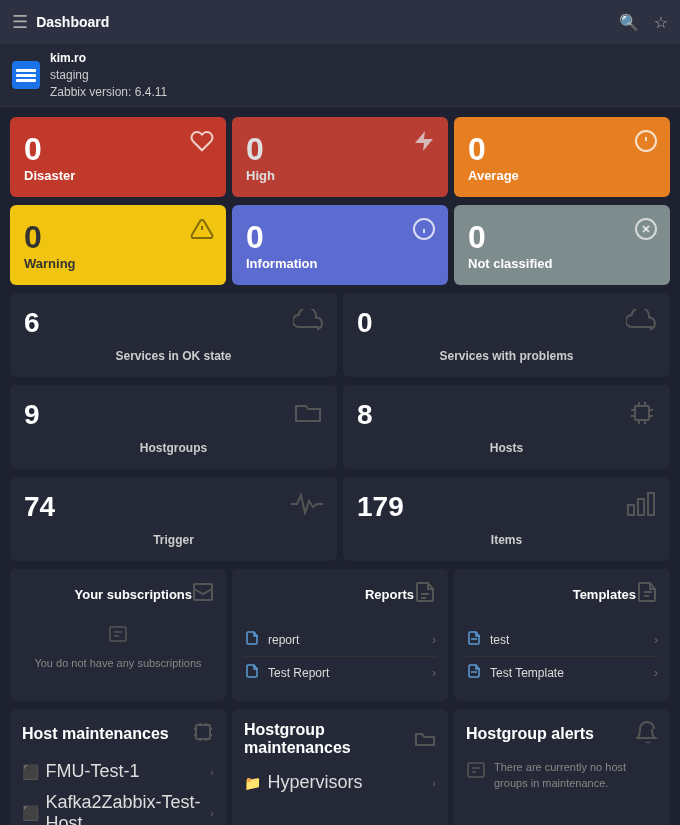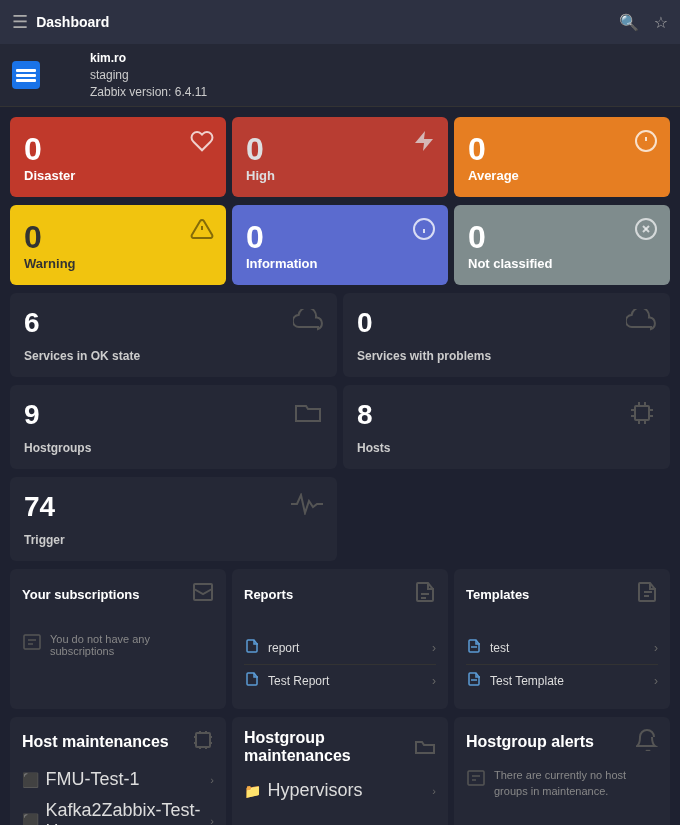--- a/index.html
+++ b/index.html
@@ -45,21 +45,21 @@
       border-radius: 4px;
       display: flex; flex-direction: column; align-items: center; justify-content: center;
       gap: 2px;
     }
     .db-icon span {
       display: block;
       width: 20px; height: 3px;
       background: #fff;
       border-radius: 1px;
     }
-    .profile-info { font-size: 12px; color: #ccc; line-height: 1.4; margin-left: 40px; }
+    .profile-info { font-size: 12px; color: #ccc; line-height: 1.4; }
     .profile-info .name { font-weight: bold; color: #fff; }
 
     
     .main { padding: 10px; display: flex; flex-direction: column; gap: 8px; }
 
     
     .alert-row { display: grid; grid-template-columns: 1fr 1fr 1fr; gap: 6px; }
     .alert-card {
       border-radius: 6px;
       padding: 14px 14px 10px;
@@ -90,51 +90,51 @@
     .stat-card {
       background: #252836;
       border-radius: 6px;
       padding: 14px;
       display: flex;
       flex-direction: column;
       position: relative;
       cursor: pointer;
     }
     .stat-card .big-num { font-size: 28px; font-weight: bold; color: #fff; }
-    .stat-card .stat-label { font-size: 12px; font-weight: bold; color: #ccc; margin-top: 10px; }
+    .stat-card .stat-label { font-size: 12px; font-weight: bold; color: #ccc; margin-top: 10px; text-align: center; }
     .stat-card .stat-icon {
       position: absolute; top: 14px; right: 14px;
       font-size: 26px; color: #555;
     }
 
     
     .widgets-row { display: grid; grid-template-columns: 1fr 1fr 1fr; gap: 6px; }
     .widget-card {
       background: #252836;
       border-radius: 6px;
       padding: 12px;
     }
     .widget-header {
-      display: flex; align-items: center; justify-content: space-between;
-      margin-bottom: 24px;
+      display: flex; align-items: center; justify-content: flex-end;
+      margin-bottom: 16px;
     }
     .widget-title { font-size: 13px; font-weight: bold; color: #fff; }
     .widget-icon { font-size: 20px; color: #555; }
     .widget-item {
       display: flex; align-items: center; justify-content: space-between;
       padding: 6px 0;
       border-bottom: 1px solid #333;
       cursor: pointer;
     }
     .widget-item:last-child { border-bottom: none; }
     .widget-item-left { display: flex; align-items: center; gap: 8px; }
     .widget-item-icon { font-size: 16px; color: #5b9bd5; }
     .widget-item-text { font-size: 12px; color: #ddd; }
     .widget-chevron { font-size: 12px; color: #666; }
-    .widget-empty { font-size: 11px; color: #888; display: flex; align-items: center; gap: 8px; }
+    .widget-empty { font-size: 11px; color: #888; display: flex; align-items: center; gap: 8px; flex-direction: column; }
     .widget-empty-icon { font-size: 18px; color: #555; }
 
     
     .maint-row { display: grid; grid-template-columns: 1fr 1fr 1fr; gap: 6px; }
     .maint-card {
       background: #252836;
       border-radius: 6px;
       padding: 12px;
     }
     .maint-header {
@@ -314,20 +314,31 @@
     <div class="stat-card">
       <span class="big-num">74</span>
       <span class="stat-icon">
         <svg width="32" height="22" viewBox="0 0 32 22" fill="none" stroke="#555" stroke-width="2">
           <polyline points="0 11 6 11 10 2 14 20 18 8 22 14 26 11 32 11"></polyline>
         </svg>
       </span>
       <span class="stat-label">Trigger</span>
     </div>
 
+    <div class="stat-card">
+      <span class="big-num">179</span>
+      <span class="stat-icon">
+        <svg width="30" height="26" viewBox="0 0 30 26" fill="none" stroke="#555" stroke-width="2">
+          <rect x="2" y="14" width="6" height="10"></rect>
+          <rect x="12" y="8" width="6" height="16"></rect>
+          <rect x="22" y="2" width="6" height="22"></rect>
+        </svg>
+      </span>
+      <span class="stat-label">Items</span>
+    </div>
   </div>
 
   <div class="widgets-row">
 
     <div class="widget-card">
       <div class="widget-header">
         <span class="widget-title">Your subscriptions</span>
         <span class="widget-icon">
           <svg width="22" height="22" viewBox="0 0 22 22" fill="none" stroke="#555" stroke-width="2">
             <rect x="2" y="3" width="18" height="16" rx="1"></rect>

